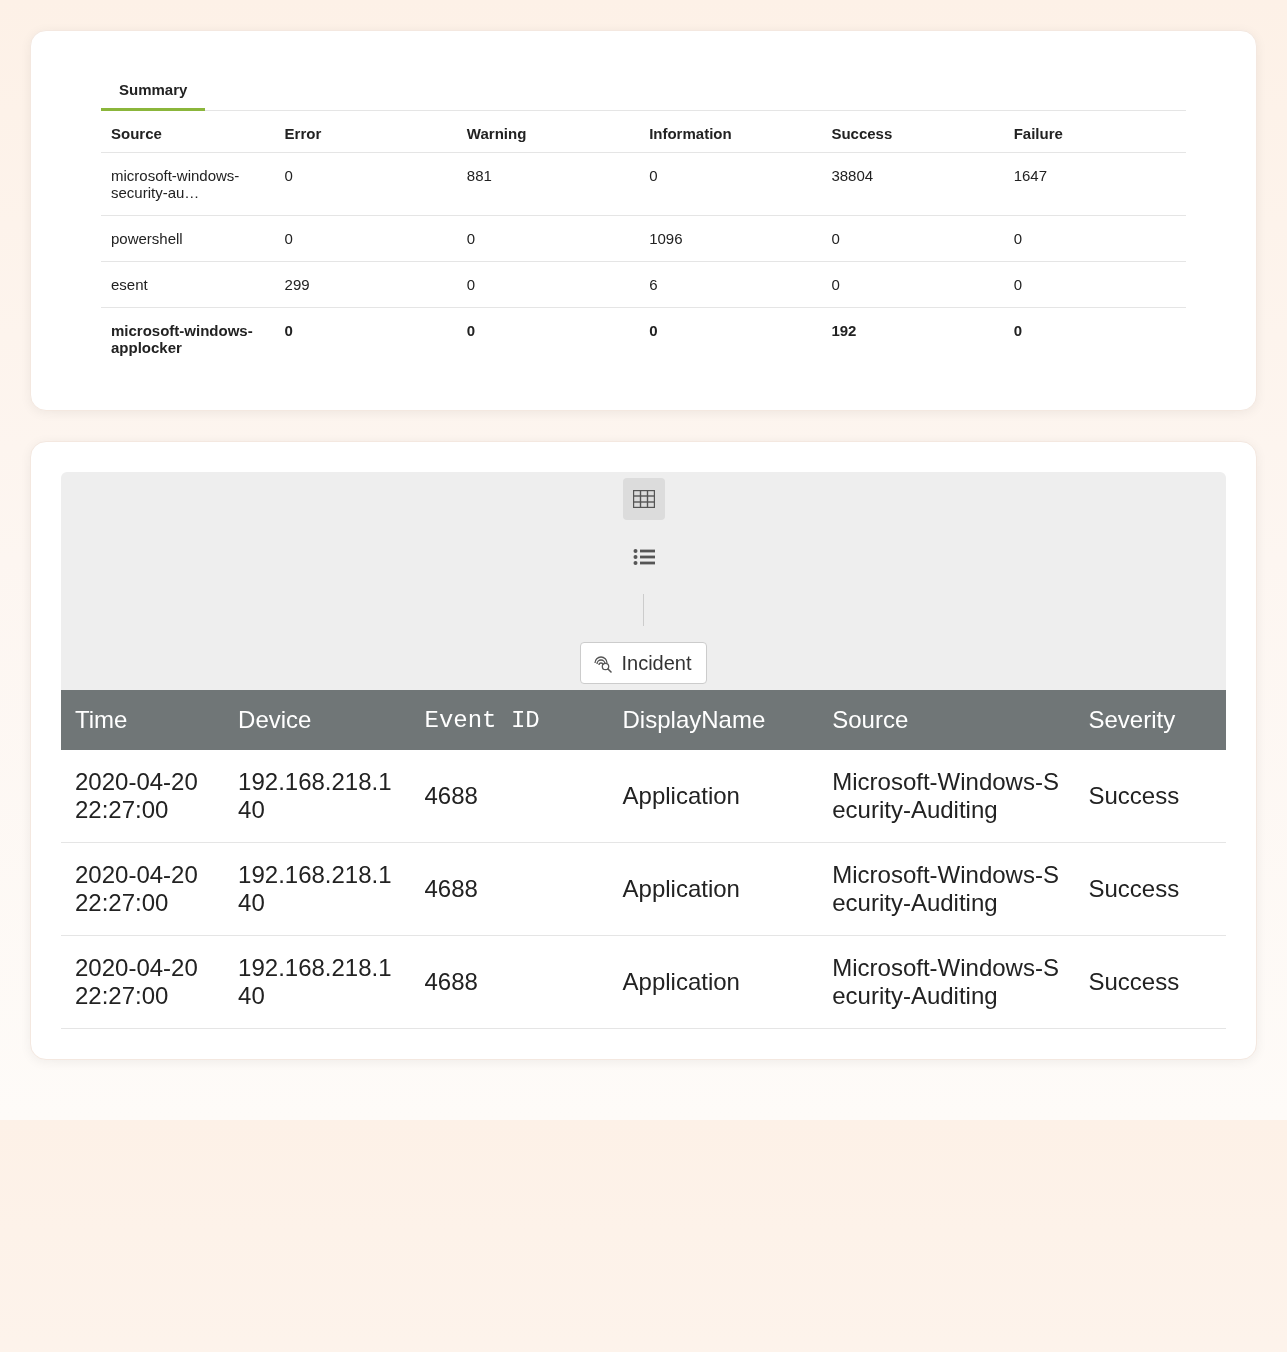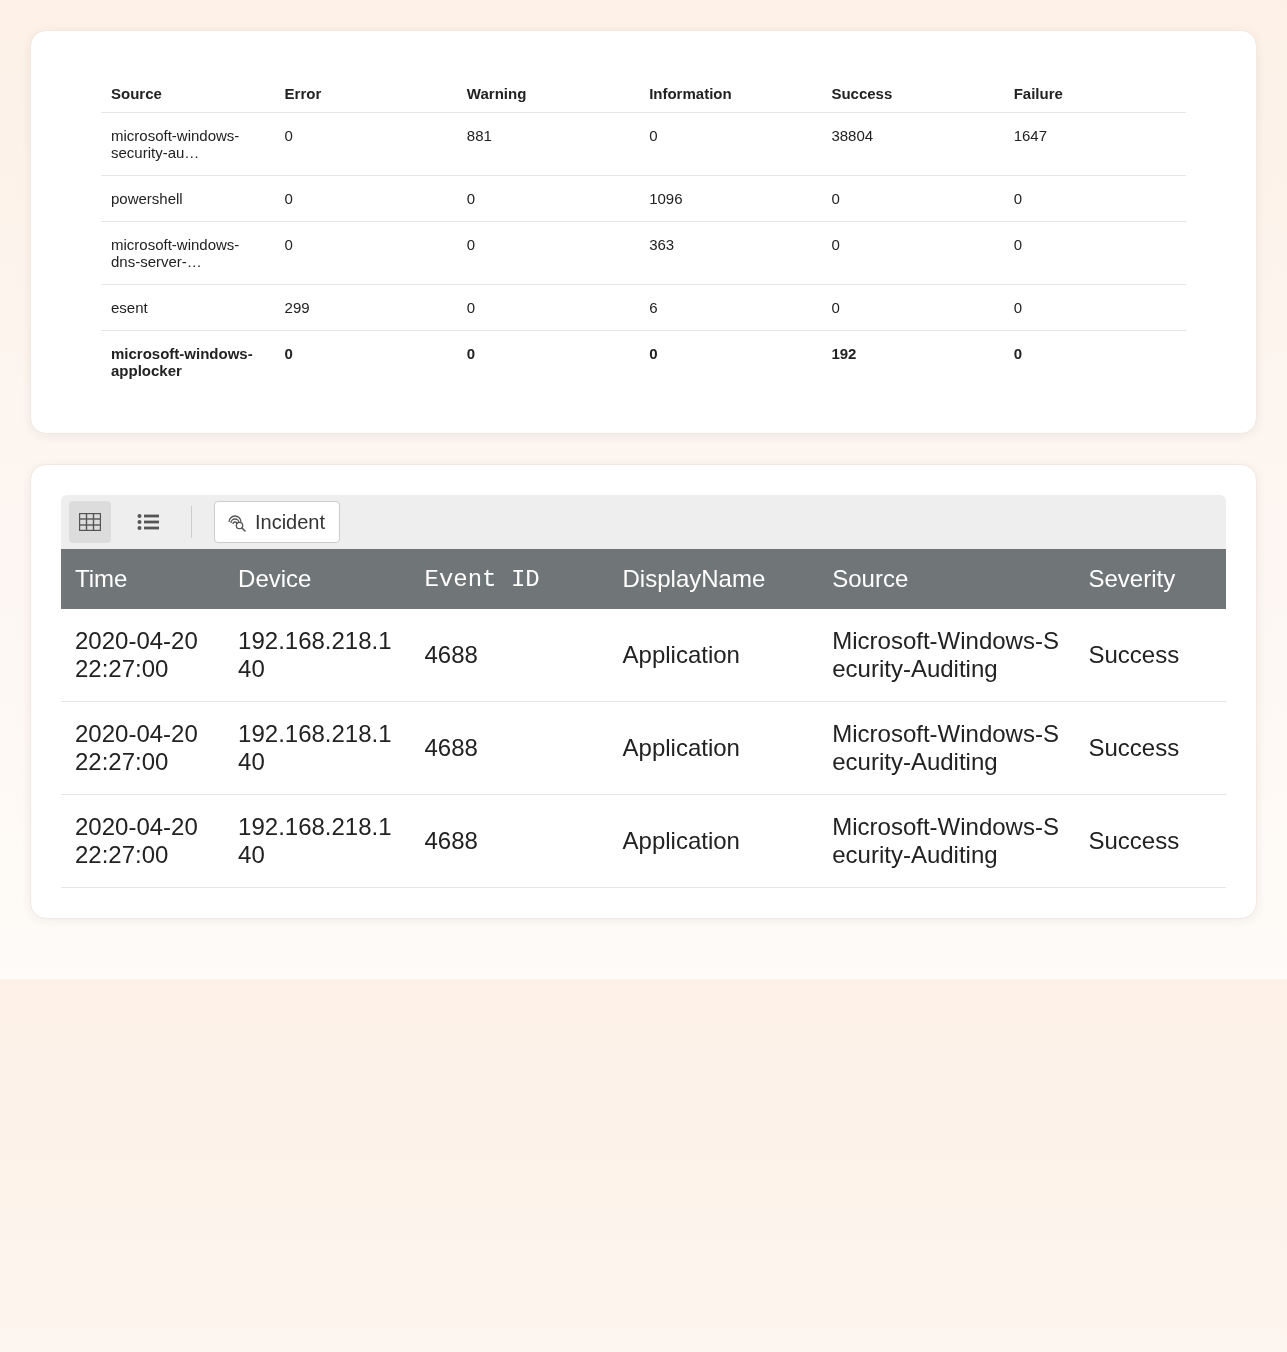--- a/index.html
+++ b/index.html
@@ -61,20 +61,21 @@
   .col-num { width: 16.8%; }
 
   
   .toolbar {
     background: #eeeeee;
     border-radius: 6px 6px 0 0;
     display: flex;
     align-items: center;
     padding: 6px 8px;
     gap: 16px;
+    flex-direction: column;
   }
   .tool-btn {
     width: 42px;
     height: 42px;
     display: flex;
     align-items: center;
     justify-content: center;
     border-radius: 4px;
     cursor: pointer;
   }
@@ -126,20 +127,23 @@
   .ev-col-src { width: 22%; }
   .ev-col-sev { width: 13%; }
 
   svg { display: block; }
 </style>
 </head>
 <body>
 
 <div class="card">
   <div class="card-inner">
+    <div class="tab-bar">
+      <div class="tab active">Summary</div>
+    </div>
     <table class="summary">
       <thead>
         <tr>
           <th class="col-source">Source</th>
           <th class="col-num">Error</th>
           <th class="col-num">Warning</th>
           <th class="col-num">Information</th>
           <th class="col-num">Success</th>
           <th class="col-num">Failure</th>
         </tr>
@@ -151,28 +155,20 @@
             <td>881</td>
             <td>0</td>
             <td>38804</td>
             <td>1647</td>
           </tr>
           <tr>
             <td>powershell</td>
             <td>0</td>
             <td>0</td>
             <td>1096</td>
-            <td>0</td>
-            <td>0</td>
-          </tr>
-          <tr>
-            <td>microsoft-windows-dns-server-…</td>
-            <td>0</td>
-            <td>0</td>
-            <td>363</td>
             <td>0</td>
             <td>0</td>
           </tr>
           <tr>
             <td>esent</td>
             <td>299</td>
             <td>0</td>
             <td>6</td>
             <td>0</td>
             <td>0</td>

